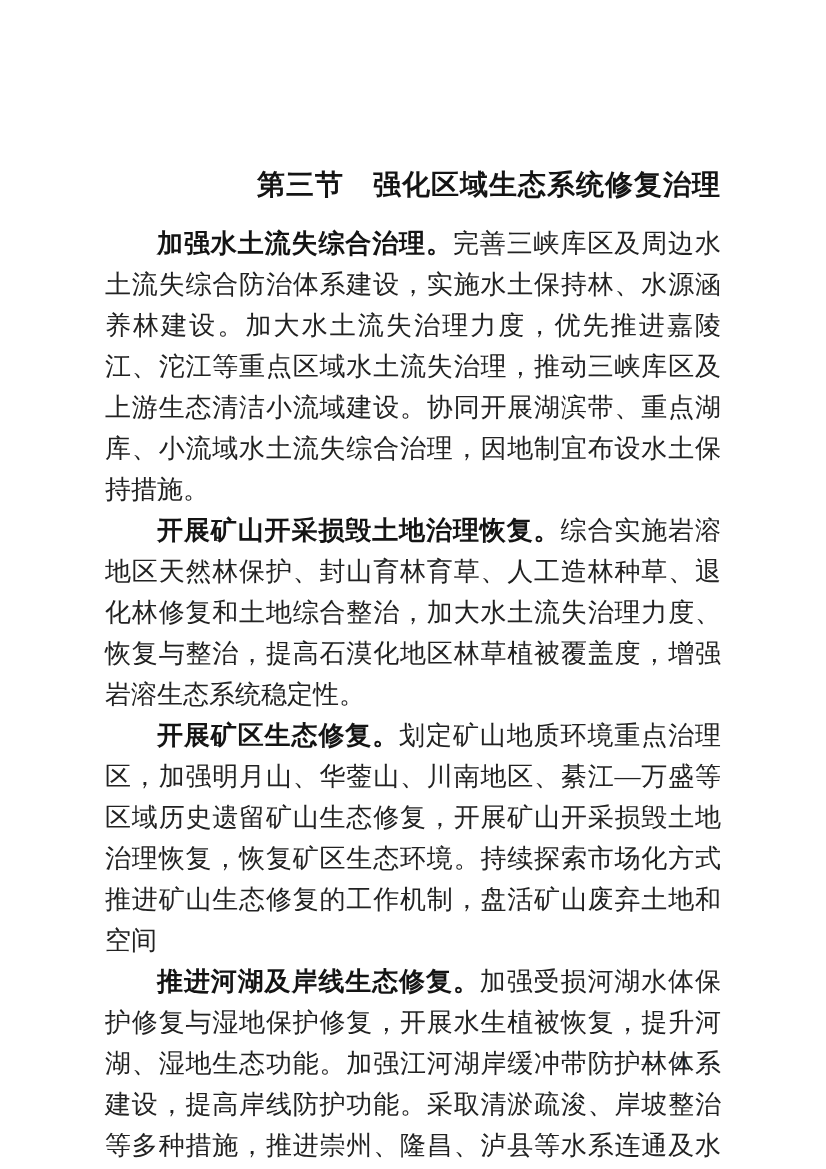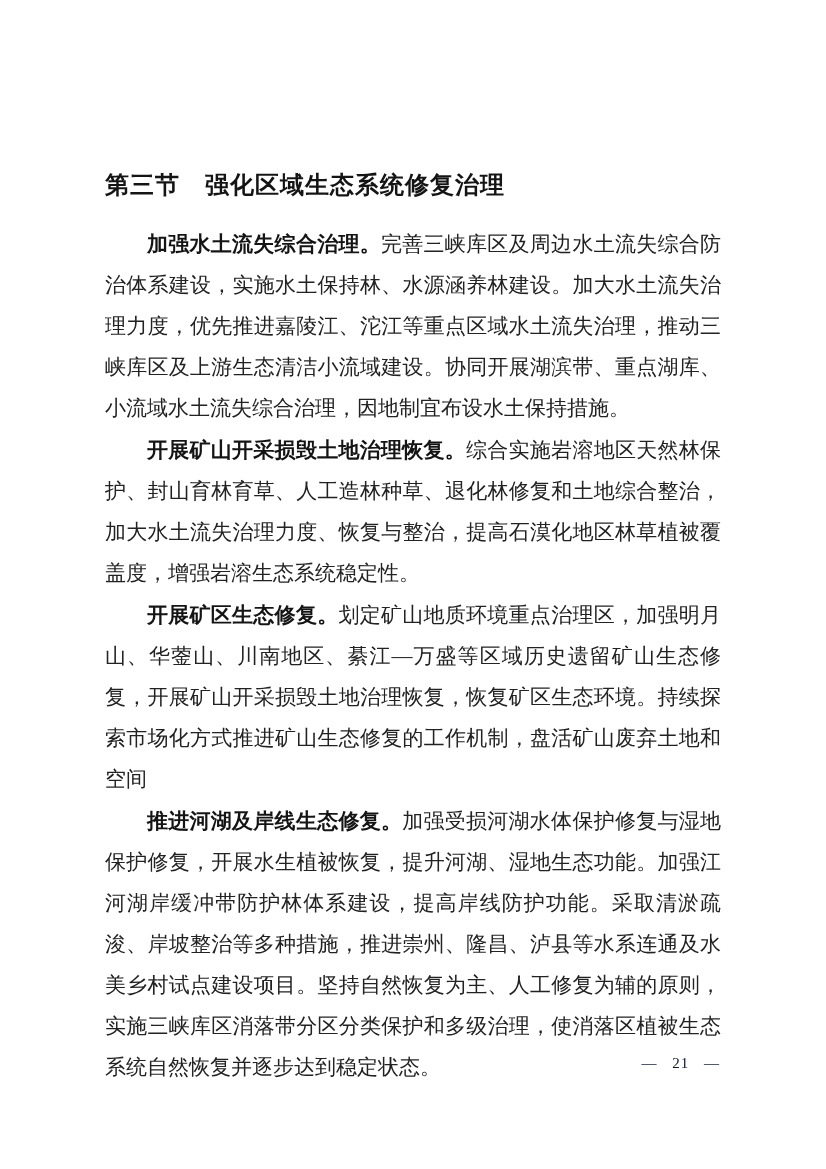--- a/index.html
+++ b/index.html
@@ -20,30 +20,30 @@
   }
   .content {
     position: absolute;
     left: 105px;
     top: 164px;
     width: 616px;
   }
   .title {
     margin: 0 0 18px 0;
     font-family: "Liberation Sans", "DejaVu Sans", sans-serif;
-    font-size: 24px;
+    font-size: 28px;
     font-weight: bold;
     line-height: 41px;
-    text-align: left;
+    text-align: right;
     letter-spacing: 1px;
     color: #141414;
   }
   .para {
     margin: 0;
-    font-size: 21px;
+    font-size: 26px;
     line-height: 41px;
     text-align: justify;
     text-indent: 2em;
     color: #222222;
   }
   .para .lead {
     font-family: "Liberation Sans", "DejaVu Sans", sans-serif;
     font-weight: bold;
     color: #141414;
   }

